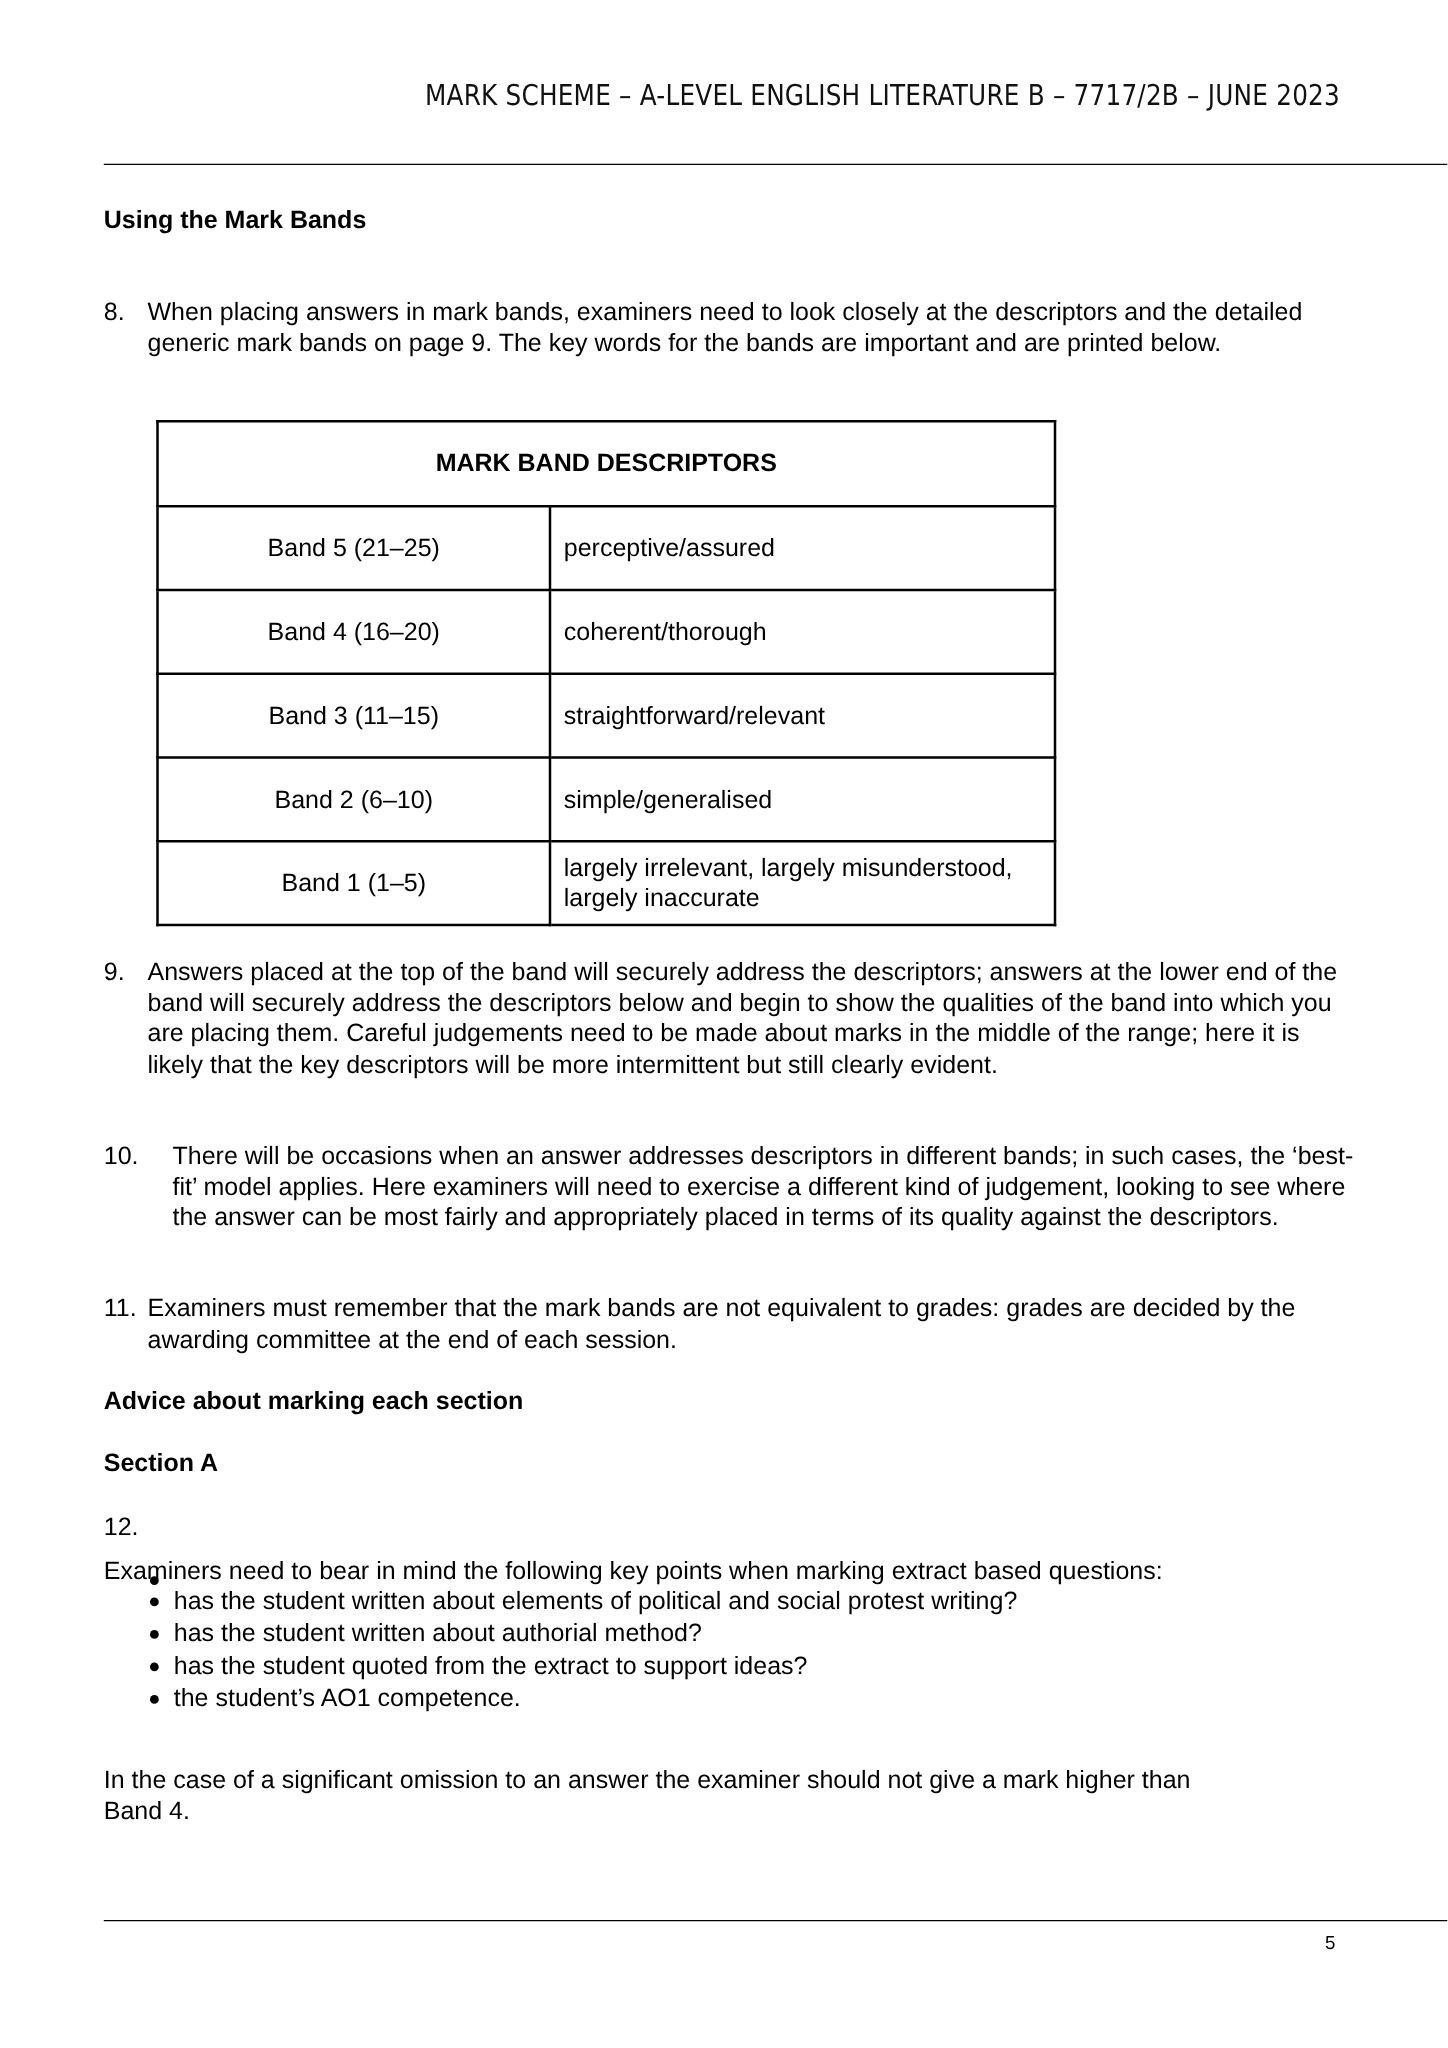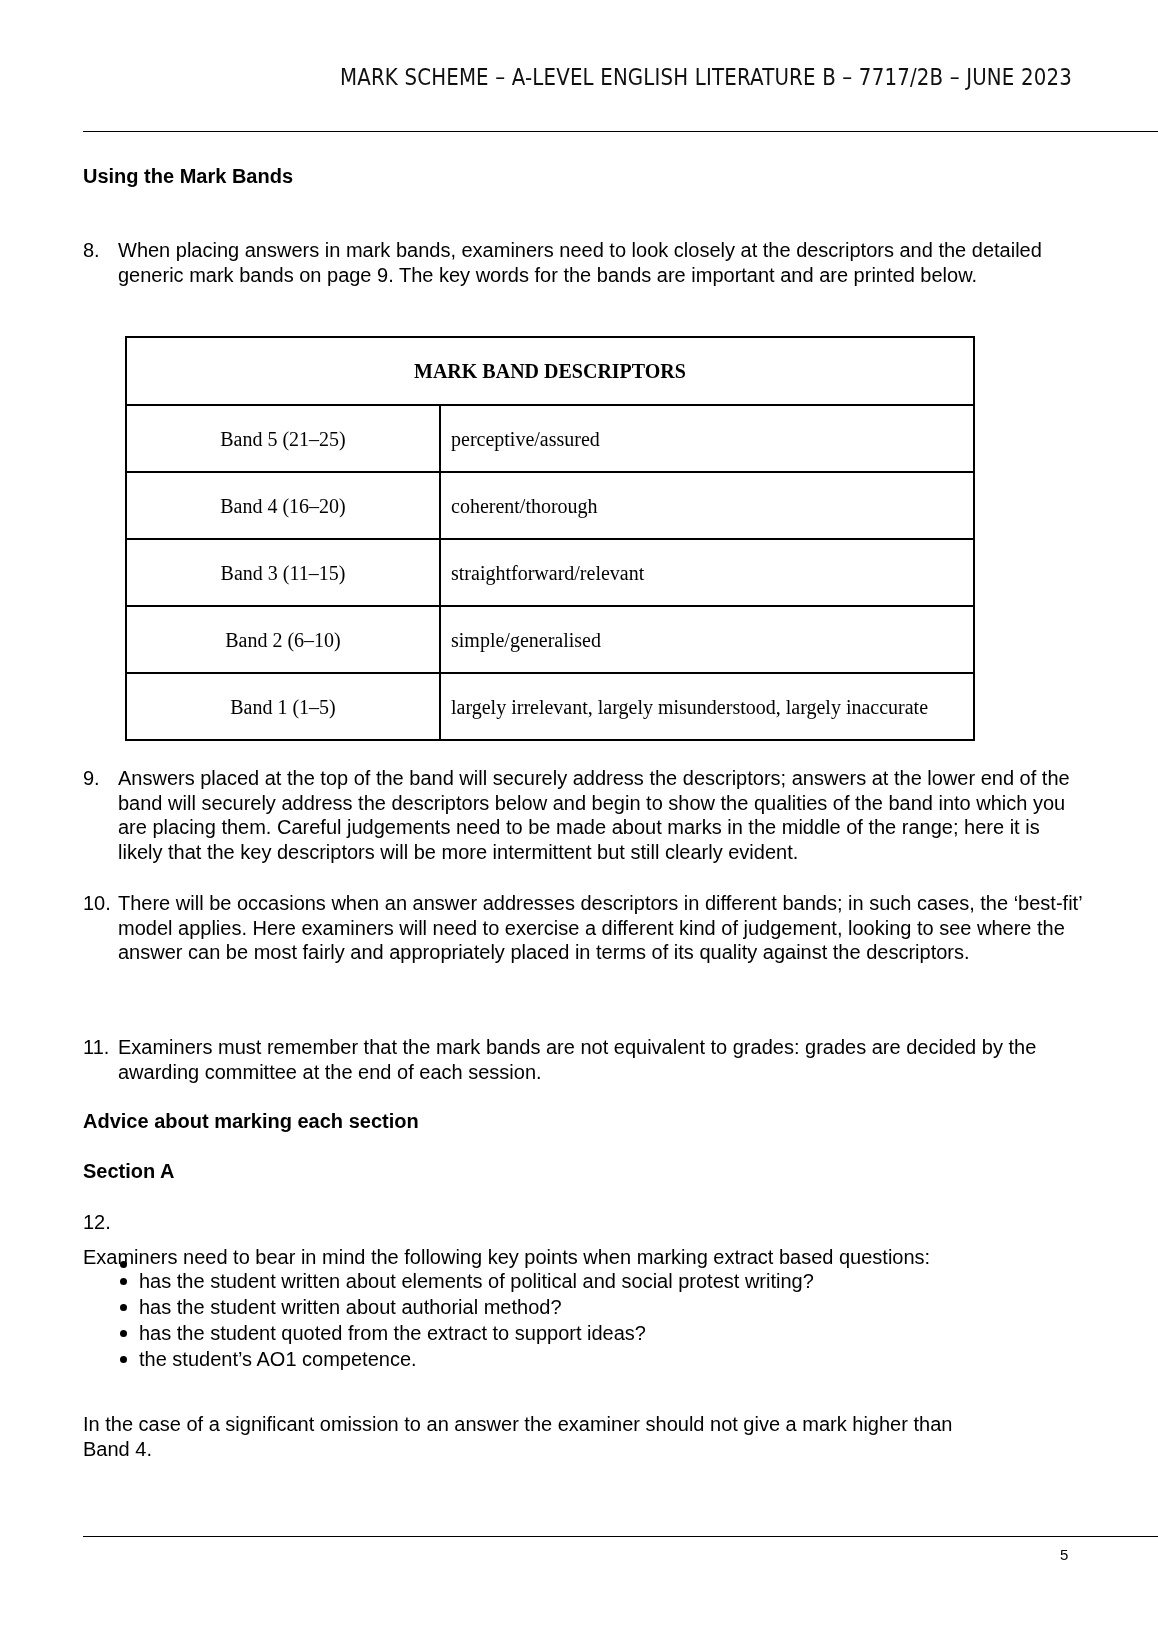--- a/index.html
+++ b/index.html
@@ -9,21 +9,21 @@
          font-family:"DejaVu Sans", sans-serif; font-size:23px; font-weight:normal;
          letter-spacing:0.2px; transform:scaleX(0.86); transform-origin:right center; color:#111; }
   .rule { position:absolute; left:83px; right:0; height:0; border-top:1.5px solid #000; }
   .rule.top { top:131px; }
   .rule.bottom { top:1536px; }
   .heading { position:absolute; left:83px; font-weight:bold; font-size:20px;text-align:center; }
   .para { position:absolute; left:83px; width:990px; font-size:20px; line-height:24.5px; }
   .numbered { display:flex; }
   .num { width:35px; flex:0 0 35px; }
   .txt { flex:1; }
-  .desc-table { position:absolute; left:125px; top:336px; width:850px; border-collapse:collapse; font-size:20px;font-family:Liberation Serif, serif; }
+  .desc-table { position:absolute; left:125px; top:336px; width:720px; border-collapse:collapse; font-size:20px; }
   .desc-table td, .desc-table th { border:2px solid #000; padding:0 10px; vertical-align:middle; }
   .desc-table th { height:66px; font-weight:bold; text-align:center; }
   .desc-table td { height:65px; line-height:24px; }
   .desc-table td.band { width:292px;text-align:center; }
   .bullets { position:absolute; left:120px; top:1261px; margin:0; padding:0; list-style:none; font-size:20px; line-height:26px; }
   .bullets li { display:flex; align-items:center; }
   .bullet-dot { display:inline-block; width:7px; height:7px; border-radius:50%; background:#000; margin-right:12px; }
   .page-number { position:absolute; top:1546px; left:1060px; font-size:15px; }
 </style>
 </head>
@@ -65,21 +65,21 @@
     <td>largely irrelevant, largely misunderstood, largely inaccurate</td>
   </tr>
 </tbody>
   </table>
 
 <div class="para numbered" style="top:766px;">
   <span class="num">9.</span>
   <span class="txt">Answers placed at the top of the band will securely address the descriptors; answers at the lower end of the band will securely address the descriptors below and begin to show the qualities of the band into which you are placing them.  Careful judgements need to be made about marks in the middle of the range; here it is likely that the key descriptors will be more intermittent but still clearly evident.</span>
 </div>
 
-<div class="para numbered" style="top:891px; width:1000px;">
+<div class="para numbered" style="top:913px; width:1000px;gap:20px;">
   <span class="num">10.</span>
   <span class="txt">There will be occasions when an answer addresses descriptors in different bands; in such cases, the ‘best-fit’ model applies.  Here examiners will need to exercise a different kind of judgement, looking to see where the answer can be most fairly and appropriately placed in terms of its quality against the descriptors.</span>
 </div>
 
 <div class="para numbered" style="top:1035px; width:1000px;">
   <span class="num">11.</span>
   <span class="txt">Examiners must remember that the mark bands are not equivalent to grades: grades are decided by the awarding committee at the end of each session.</span>
 </div>
 
 <div class="heading" style="top:1110px;">Advice about marking each section</div>

